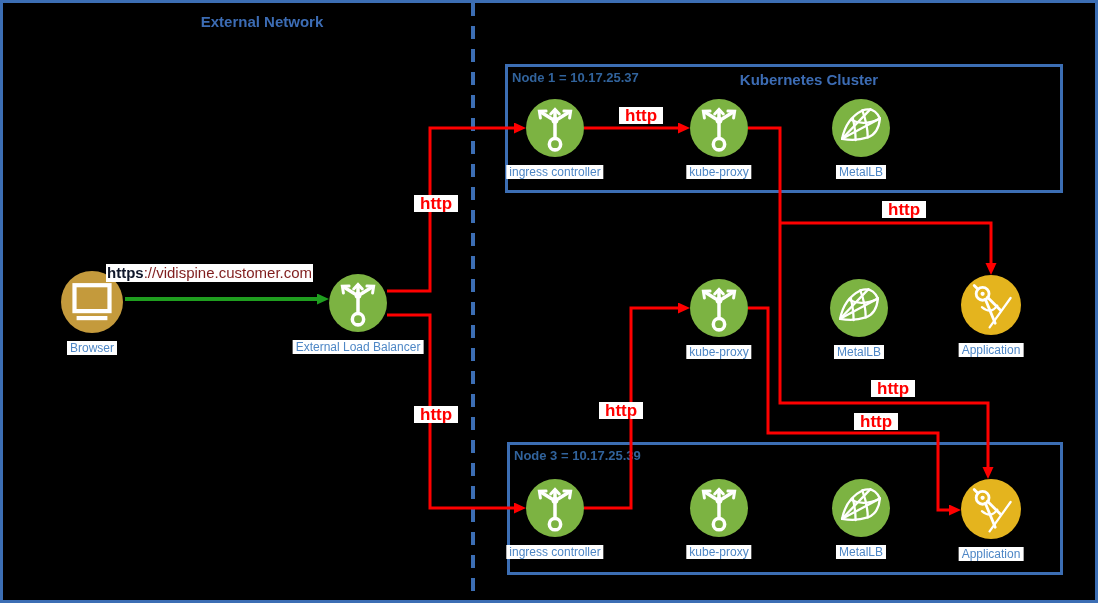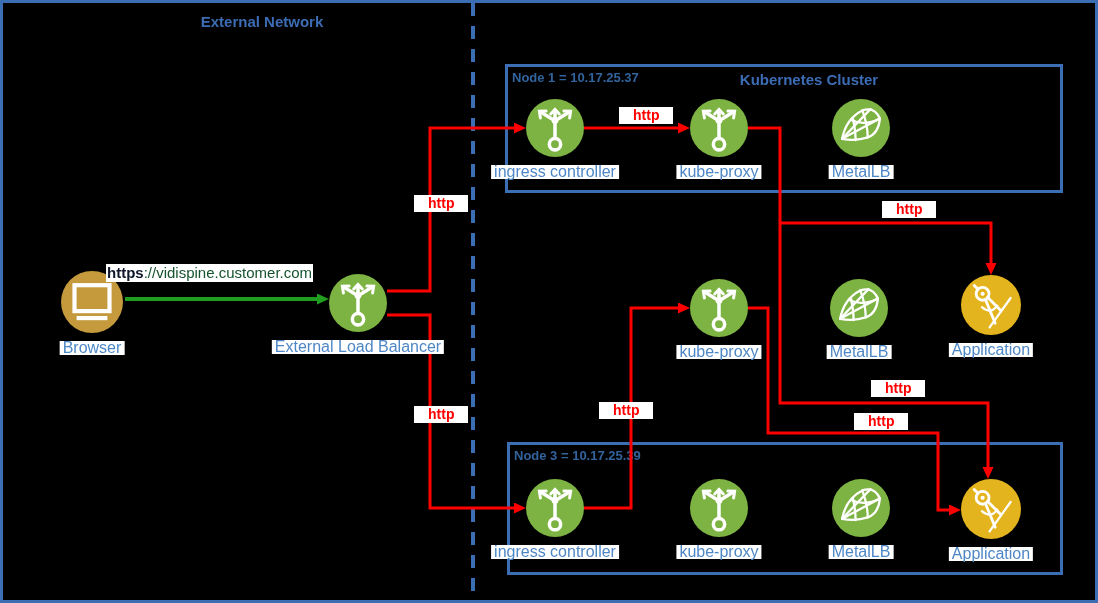--- a/index.html
+++ b/index.html
@@ -37,36 +37,36 @@
     display:flex;align-items:center;justify-content:center;
   }
   .circle.green{width:58px;height:58px;background:#7CB342;}
   .circle.gold{width:60px;height:60px;background:#E4B41E;}
   .circle.bronze{width:62px;height:62px;background:#C49A3C;}
   .icon-label{
     position:absolute;
     top:calc(100% + 8px);
     left:50%;transform:translateX(-50%);
     background:#fff;color:#4E87C6;
-    font-size:16px;line-height:14px;
+    font-size:12px;line-height:14px;
     padding:0 3px;white-space:nowrap;text-align:center;
   }
   .http-label{
     position:absolute;z-index:3;
     background:#fff;color:#FF0000;
-    font-weight:bold;font-size:14px;line-height:17px;
-    padding:0 14px;white-space:nowrap;
+    font-weight:bold;font-size:17px;line-height:17px;
+    padding:0 6px;white-space:nowrap;
   }
   .url-label{
     position:absolute;z-index:3;
     background:#fff;font-size:15px;line-height:18px;
     padding:0 1px;white-space:nowrap;
   }
   .url-label .scheme{color:#0f172a;font-weight:bold;}
-  .url-label .rest{color:#14532d;text-align:right;}
+  .url-label .rest{color:#7f1d1d;text-align:right;}
   .defs-holder{position:absolute;width:0;height:0;overflow:hidden;}
 </style>
 </head>
 <body>
 
 <svg class="defs-holder" aria-hidden="true">
   <defs>
     <g id="trident" stroke="#fff" fill="none" stroke-width="2.6" stroke-linecap="round">
       <circle cx="20" cy="32" r="4.2"></circle>
       <line x1="20" y1="27.6" x2="20" y2="14.5"></line>

